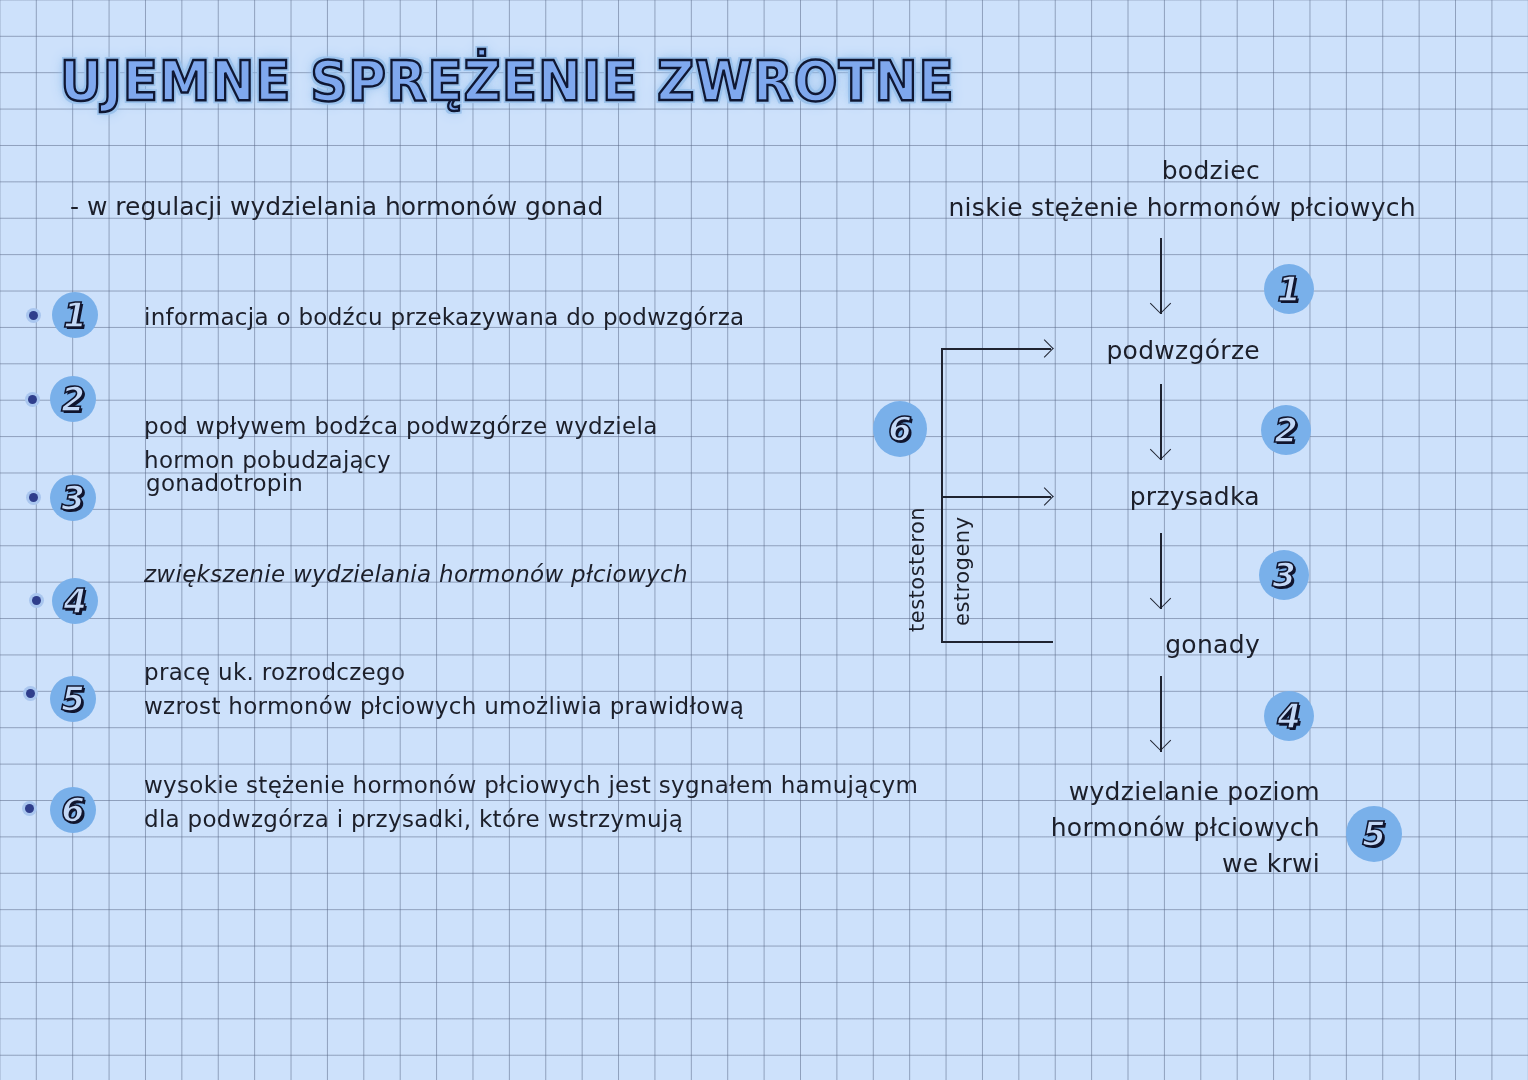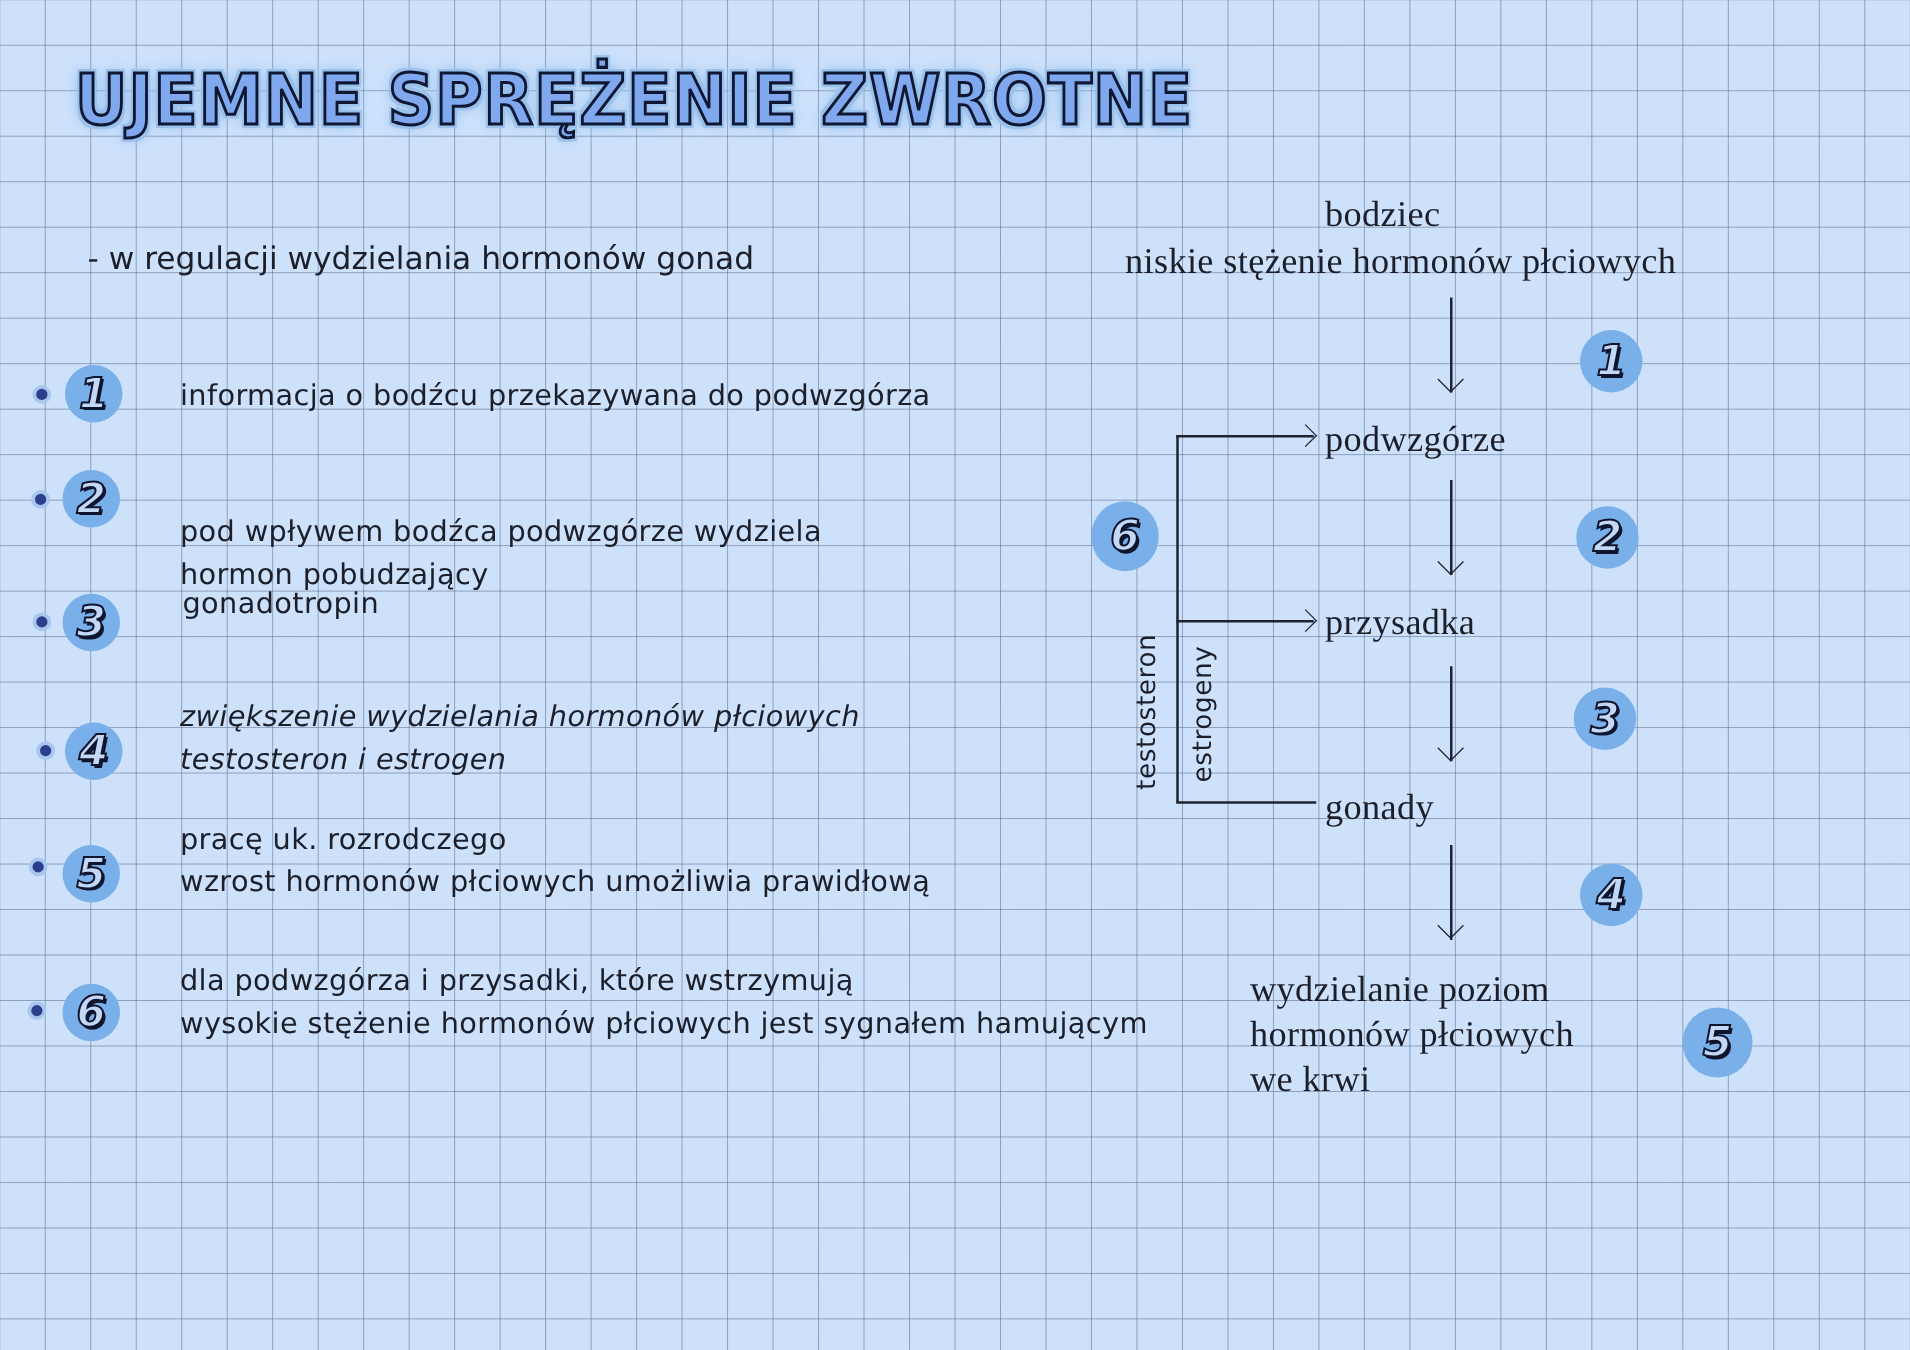--- a/index.html
+++ b/index.html
@@ -25,21 +25,21 @@
   .subtitle { left:70px; top:192px; font-size:25px; white-space:nowrap; }
   .step { position:absolute; left:0; width:920px; height:80px; }
   .dot { position:absolute; width:9px; height:9px; border-radius:50%; background:#2f3e8c; box-shadow:0 0 0 3px #a9c6ef; }
   .badge {
     position:absolute; width:46px; height:46px; border-radius:50%;
     background:#79b0ea; display:flex; align-items:center; justify-content:center;
     font-size:34px; font-weight:bold; font-style:italic; color:#c3d8f6;
     -webkit-text-stroke:1.6px #10152e; text-shadow:2px 2px 0 #10152e;
   }
   .step-text { position:absolute; left:144px; font-size:23px; line-height:34px; white-space:nowrap; letter-spacing:0.3px; }
-  .dtext { position:absolute; font-size:29px; white-space:nowrap; text-align:left; letter-spacing:0.3px;font-family:Liberation Serif, serif; }
+  .dtext { position:absolute; font-size:25px; white-space:nowrap; text-align:right; letter-spacing:0.3px; }
   .vline { position:absolute; width:1.6px; background:#1f2330; }
   .hline { position:absolute; height:1.6px; background:#1f2330; }
   .arrow-down { position:absolute; width:14px; height:14px; border-right:1.6px solid #1f2330; border-bottom:1.6px solid #1f2330; transform:rotate(45deg); }
   .arrow-right { position:absolute; width:12px; height:12px; border-right:1.6px solid #1f2330; border-top:1.6px solid #1f2330; transform:rotate(45deg); }
   .vert-label { position:absolute; font-size:21px; white-space:nowrap; transform:rotate(-90deg); transform-origin:left top; letter-spacing:0.5px; }
 </style>
 </head>
 <body>
 
 <div class="abs title">UJEMNE SPRĘŻENIE ZWROTNE</div>
@@ -66,37 +66,36 @@
     <span class="badge" style="left:50px; top:0px;">3</span>
     <div class="step-text" style="left:146px; top:-9px;">
       <div>gonadotropin</div>
     </div>
   </div>
   <div class="step" style="top:578px;">
     <span class="dot" style="left:32px; top:18px;"></span>
     <span class="badge" style="left:52px; top:0px;">4</span>
     <div class="step-text" style="top:-21px;font-style:italic;">
       <div>zwiększenie wydzielania hormonów płciowych</div>
-      <div>testosteron i estrogen</div>
     </div>
   </div>
   <div class="step" style="top:676px;">
     <span class="dot" style="left:26px; top:13px;"></span>
     <span class="badge" style="left:50px; top:0px;">5</span>
     <div class="step-text" style="top:-21px;">
       <div>pracę uk. rozrodczego</div>
       <div>wzrost hormonów płciowych umożliwia prawidłową</div>
     </div>
   </div>
   <div class="step" style="top:787px;">
     <span class="dot" style="left:25px; top:17px;"></span>
     <span class="badge" style="left:50px; top:0px;">6</span>
     <div class="step-text" style="top:-19px;">
+      <div>wysokie stężenie hormonów płciowych jest sygnałem hamującym</div>
       <div>dla podwzgórza i przysadki, które wstrzymują</div>
-      <div>wysokie stężenie hormonów płciowych jest sygnałem hamującym</div>
     </div>
   </div>
 </div>
 
 <div>
   <div class="dtext" style="left:1060px; width:200px; top:156px;">bodziec</div>
   <div class="dtext" style="left:900px; width:516px; top:193px;">niskie stężenie hormonów płciowych</div>
 
   <div class="vline" style="left:1160px; top:238px; height:76px;"></div>
   <div class="arrow-down" style="left:1153px; top:296px;"></div>

